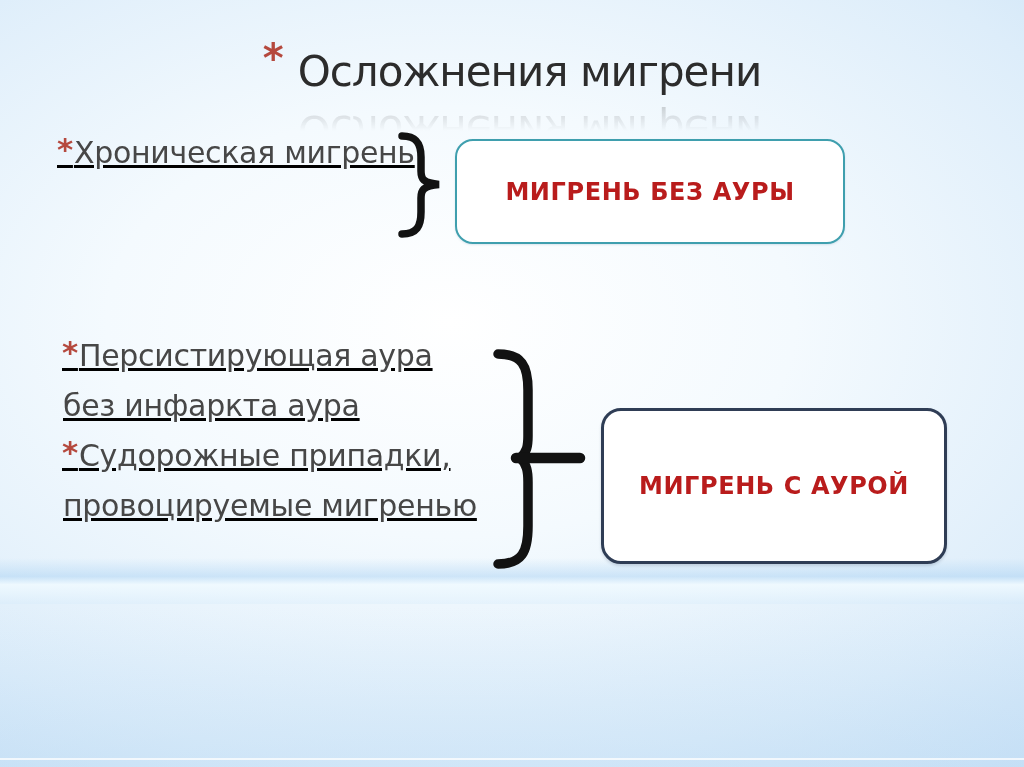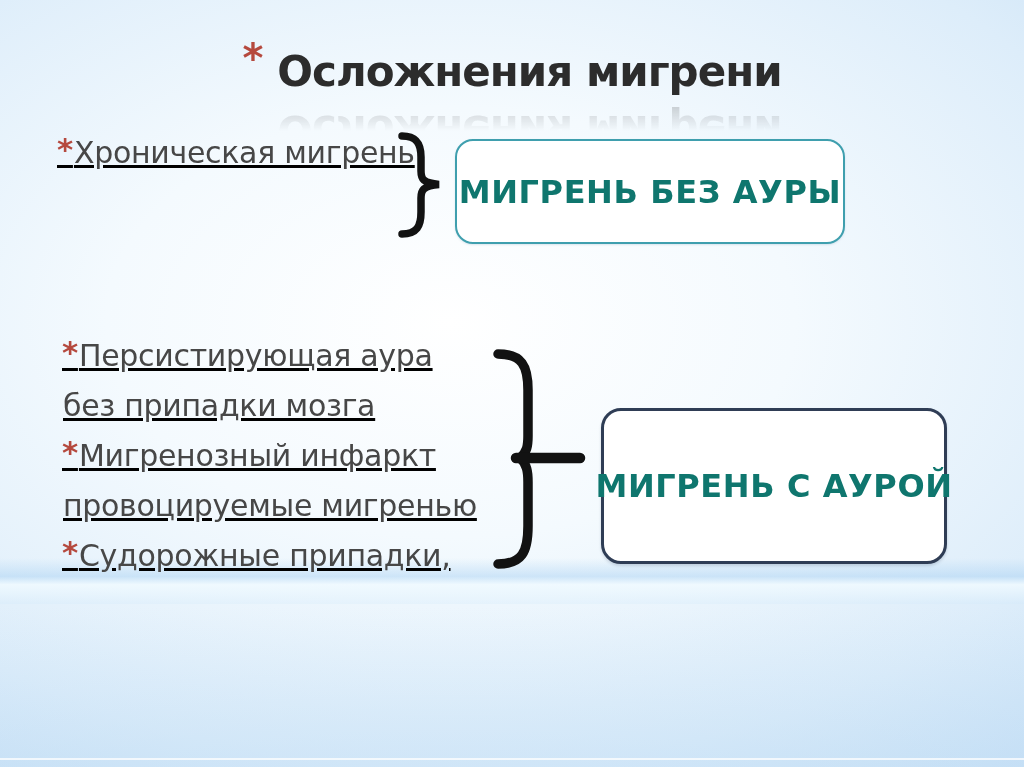--- a/index.html
+++ b/index.html
@@ -43,21 +43,21 @@
     -webkit-box-reflect: below -16px linear-gradient(rgba(0,0,0,0) 52%, rgba(0,0,0,0.30) 100%);
   }
   .title-asterisk{
     color:#b5493e;
     font-size:40px;font-weight:bold;
     vertical-align:14px;
     margin-right:14px;
   }
   .title-text{
     color:#2c2c2c;
-    font-size:42px;font-weight:bold;
+    font-size:42px;font-weight:normal;
     letter-spacing:-1px;
   }
 
   .bullet-group{position:absolute;}
   .bullet-group.g1{left:57px;top:127px;text-decoration:underline;}
   .bullet-group.g2{left:62px;top:330px;text-decoration:underline;}
   .bullet-line{
     display:block;
     height:50px;line-height:50px;
     white-space:nowrap;
@@ -78,22 +78,22 @@
   .brace.b2{left:490px;top:348px;}
 
   .term-box{
     position:absolute;
     background:#ffffff;
     display:flex;align-items:center;justify-content:center;
     box-sizing:border-box;
     text-align:center;
   }
   .term-box .box-label{
-    font-size:32px;font-weight:bold;
-    color:#0f766e;
+    font-size:24px;font-weight:bold;
+    color:#b91c1c;
     letter-spacing:0.6px;
     white-space:nowrap;
   }
   .term-box.box1{
     left:455px;top:139px;width:390px;height:105px;
     border:2px solid #3f9fae;
     border-radius:18px;
     box-shadow:0 1px 2px rgba(80,130,160,0.18);
   }
   .term-box.box2{
@@ -123,24 +123,23 @@
   <svg class="brace b1" width="54" height="108" viewBox="0 0 54 108" aria-hidden="true">
     <path d="M7 5 C 22 5, 26 13, 26 26 L 26 40 C 26 48, 28 52, 44 53.5 C 28 55, 26 59, 26 67 L 26 81 C 26 95, 22 103, 7 103" fill="none" stroke="#121212" stroke-width="7.5" stroke-linecap="round" stroke-linejoin="miter"></path>
   </svg>
 
   <div class="term-box box1">
     <span class="box-label">МИГРЕНЬ БЕЗ АУРЫ</span>
   </div>
 
   <div class="bullet-group g2">
     <span class="bullet-line"><span class="bullet-asterisk">*</span><span>Персистирующая аура</span></span>
-    <span class="bullet-line"><span class="bullet-asterisk"></span><span>без припадки мозга</span></span>
-    <span class="bullet-line"><span class="bullet-asterisk">*</span><span>Мигренозный инфаркт</span></span>
+    <span class="bullet-line"><span class="bullet-asterisk"></span><span>без инфаркта аура</span></span>
+    <span class="bullet-line"><span class="bullet-asterisk">*</span><span>Судорожные припадки,</span></span>
     <span class="bullet-line"><span class="bullet-asterisk"></span><span>провоцируемые мигренью</span></span>
-    <span class="bullet-line"><span class="bullet-asterisk">*</span><span>Судорожные припадки,</span></span>
   </div>
 
   <svg class="brace b2" width="96" height="222" viewBox="0 0 96 222" aria-hidden="true">
     <path d="M8 6 C 32 6, 38 18, 38 42 L 38 88 C 38 98, 37 104, 30 110 C 37 116, 38 124, 38 134 L 38 178 C 38 204, 32 216, 8 216" fill="none" stroke="#121212" stroke-width="9.5" stroke-linecap="round" stroke-linejoin="miter"></path>
     <path d="M26 110 L 90 110" fill="none" stroke="#121212" stroke-width="10.5" stroke-linecap="round"></path>
   </svg>
 
   <div class="term-box box2">
     <span class="box-label">МИГРЕНЬ С АУРОЙ</span>
   </div>

